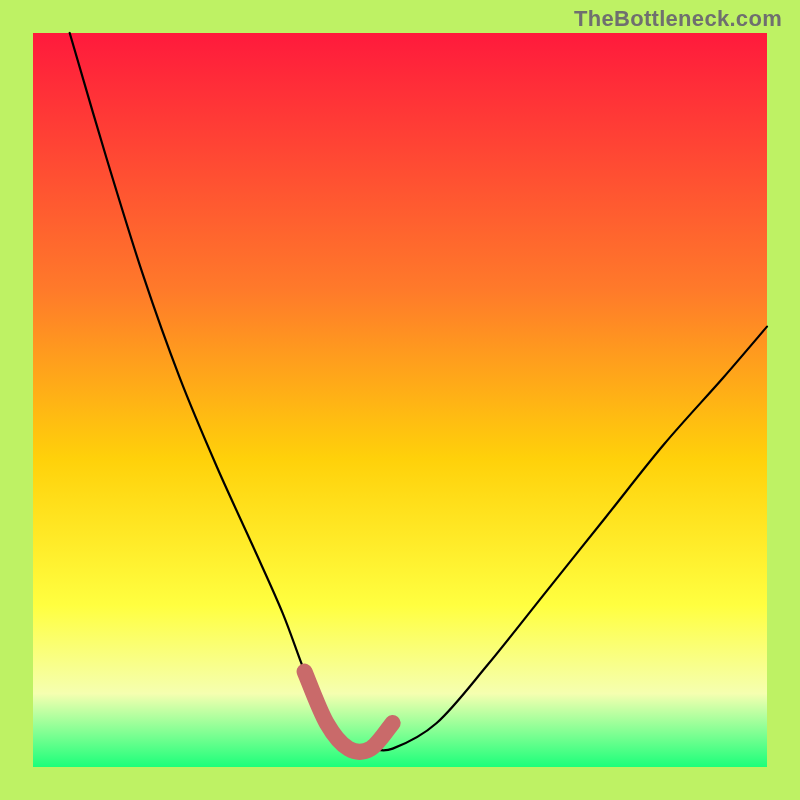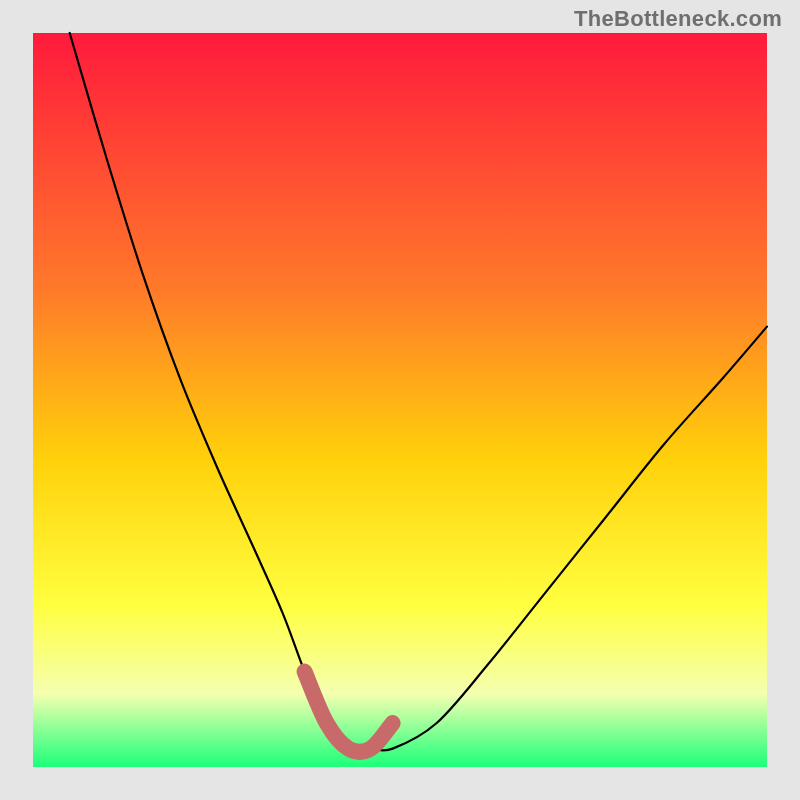--- a/index.html
+++ b/index.html
@@ -8,21 +8,21 @@
     width: 800px;
     height: 800px;
     background: #000;
     overflow: hidden;
     font-family: Arial, Helvetica, sans-serif;
   }
   .stage {
     position: relative;
     width: 800px;
     height: 800px;
-    background: #e5e5e5;
+    background: #bef264;
   }
   .watermark {
     position: absolute;
     top: 6px;
     right: 18px;
     color: #6f6f6f;
     font-size: 22px;
     font-weight: 600;
     letter-spacing: 0.3px;
     z-index: 5;

